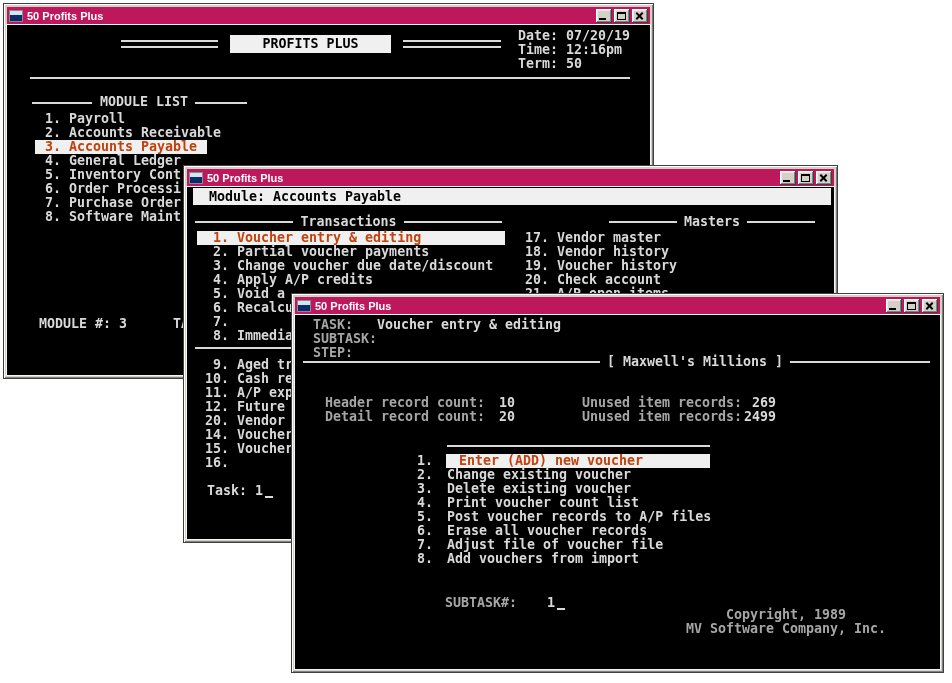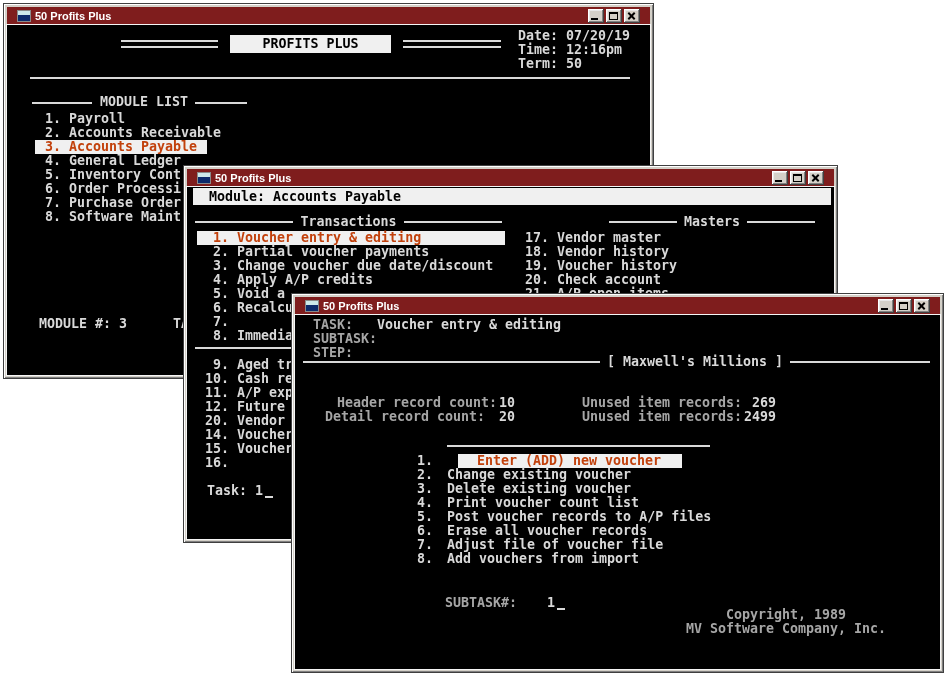--- a/index.html
+++ b/index.html
@@ -1,22 +1,22 @@
 <!DOCTYPE html>
 <html><head>
 <meta charset="utf-8">
 <style>
   html,body { margin:0; padding:0; }
   body { width:952px; height:683px; background:#ffffff; position:relative; overflow:hidden;
          font-family:"Liberation Sans", sans-serif; }
 
   .window  { position:absolute; background:#d4d0c8; border:1px solid #404040;
              box-shadow: inset 1px 1px 0 #ffffff, inset -1px -1px 0 #808080; }
-  .titlebar{ position:absolute; left:3px; top:3px; right:3px; height:18px; background:#7f1d1d;
-             display:flex; align-items:center; padding:0 10px; box-sizing:border-box; }
+  .titlebar{ position:absolute; left:3px; top:3px; right:3px; height:18px; background:#be185d;
+             display:flex; align-items:center; padding:0 2px; box-sizing:border-box; }
   .wtitle  { color:#ffffff; font:700 11px "Liberation Sans",sans-serif; margin-left:4px; flex:1;
              white-space:nowrap; overflow:hidden; }
   .appicon { width:14px; height:12px; flex:none; border:1px solid #8a8a8a; box-sizing:border-box;
              background:linear-gradient(180deg,#cde8ea 0 4px,#0d2a6b 4px); }
   .wbtns   { display:flex; gap:2px; align-items:center; }
   .tbtn    { width:16px; height:14px; background:#d4d0c8; position:relative;
              box-shadow: inset -1px -1px 0 #404040, inset 1px 1px 0 #ffffff,
                          inset -2px -2px 0 #808080, inset 2px 2px 0 #e8e8e8; }
   .gmin    { position:absolute; left:3px; bottom:3px; width:7px; height:2px; background:#000; }
   .gmax    { position:absolute; left:3px; top:3px; width:9px; height:8px; border:1px solid #000;
@@ -171,34 +171,34 @@
     <span class="t" style="left:82px; top:3px;">Voucher entry &amp; editing</span>
     <span class="t dim" style="left:18px; top:17px;">SUBTASK:</span>
     <span class="t dim" style="left:18px; top:31px;">STEP:</span>
 
     <div class="seph" style="left:8px; top:40px; width:627px;">
       <span class="ln" style="width:297px;"></span>
       <span class="tx">[ Maxwell's Millions ]</span>
       <span class="ln" style="flex:1;"></span>
     </div>
 
-    <span class="t dim" style="left:42px; top:81px;">Header record count:</span>
+    <span class="t dim" style="left:30px; top:81px;">Header record count:</span>
     <span class="t num" style="left:150px; top:81px; width:70px;">10</span>
     <span class="t dim" style="left:287px; top:81px;">Unused item records:</span>
     <span class="t num" style="left:411px; top:81px; width:70px;">269</span>
 
     <span class="t dim" style="left:30px; top:95px;">Detail record count:</span>
     <span class="t num" style="left:150px; top:95px; width:70px;">20</span>
     <span class="t dim" style="left:287px; top:95px;">Unused item records:</span>
     <span class="t num" style="left:411px; top:95px; width:70px;">2499</span>
 
     <span class="hline" style="left:152px; top:130px; width:263px;"></span>
 
     <span class="t num" style="left:114px; top:139px; width:24px;">1.</span>
-    <span class="t hl" style="left:151px; top:139px; width:224px; padding-left:19px; box-sizing:border-box;margin-left:12px;">Enter (ADD) new voucher</span>
+    <span class="t hl" style="left:151px; top:139px; width:264px; padding-left:13px; box-sizing:border-box;">Enter (ADD) new voucher</span>
     <span class="t num" style="left:114px; top:153px; width:24px;">2.</span>
     <span class="t" style="left:152px; top:153px;">Change existing voucher</span>
     <span class="t num" style="left:114px; top:167px; width:24px;">3.</span>
     <span class="t" style="left:152px; top:167px;">Delete existing voucher</span>
     <span class="t num" style="left:114px; top:181px; width:24px;">4.</span>
     <span class="t" style="left:152px; top:181px;">Print voucher count list</span>
     <span class="t num" style="left:114px; top:195px; width:24px;">5.</span>
     <span class="t" style="left:152px; top:195px;">Post voucher records to A/P files</span>
     <span class="t num" style="left:114px; top:209px; width:24px;">6.</span>
     <span class="t" style="left:152px; top:209px;">Erase all voucher records</span>

